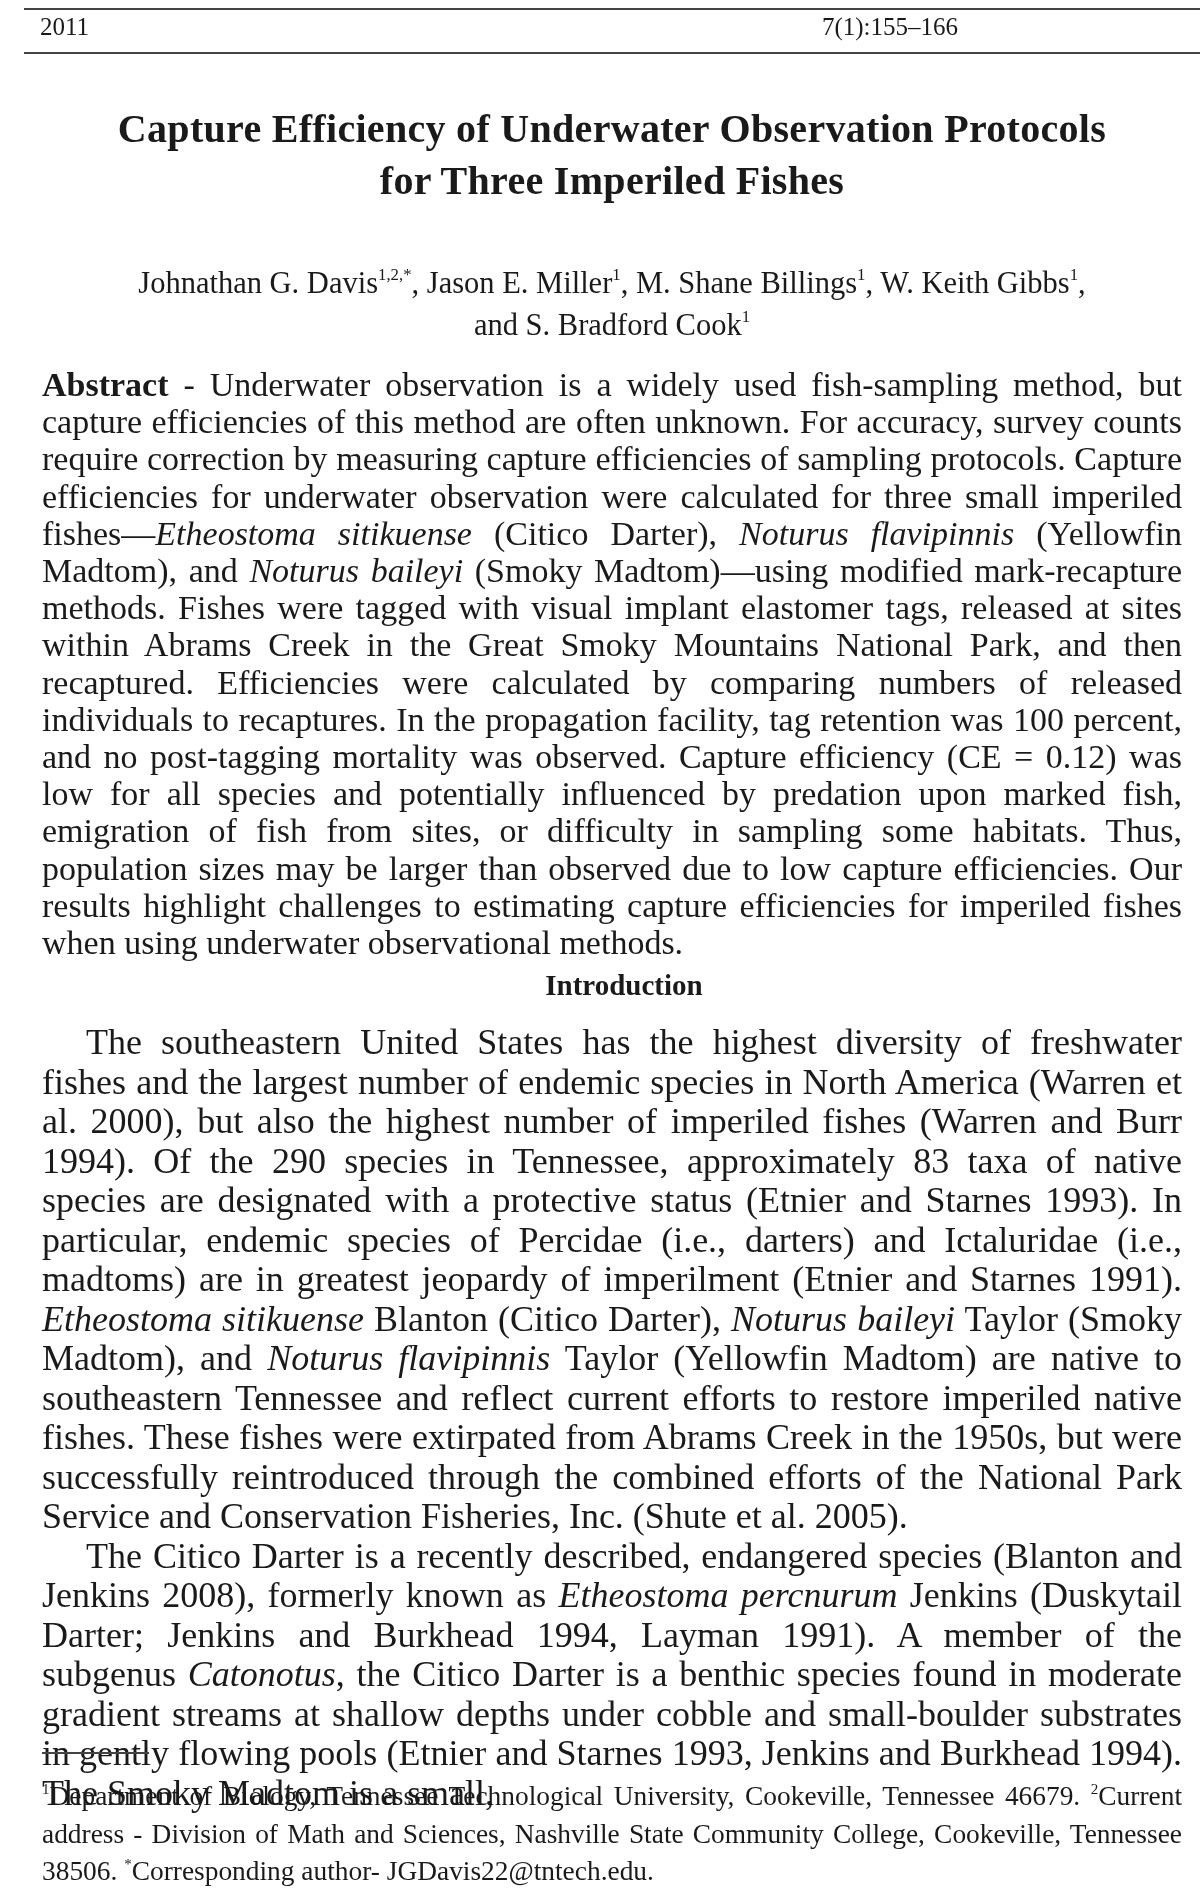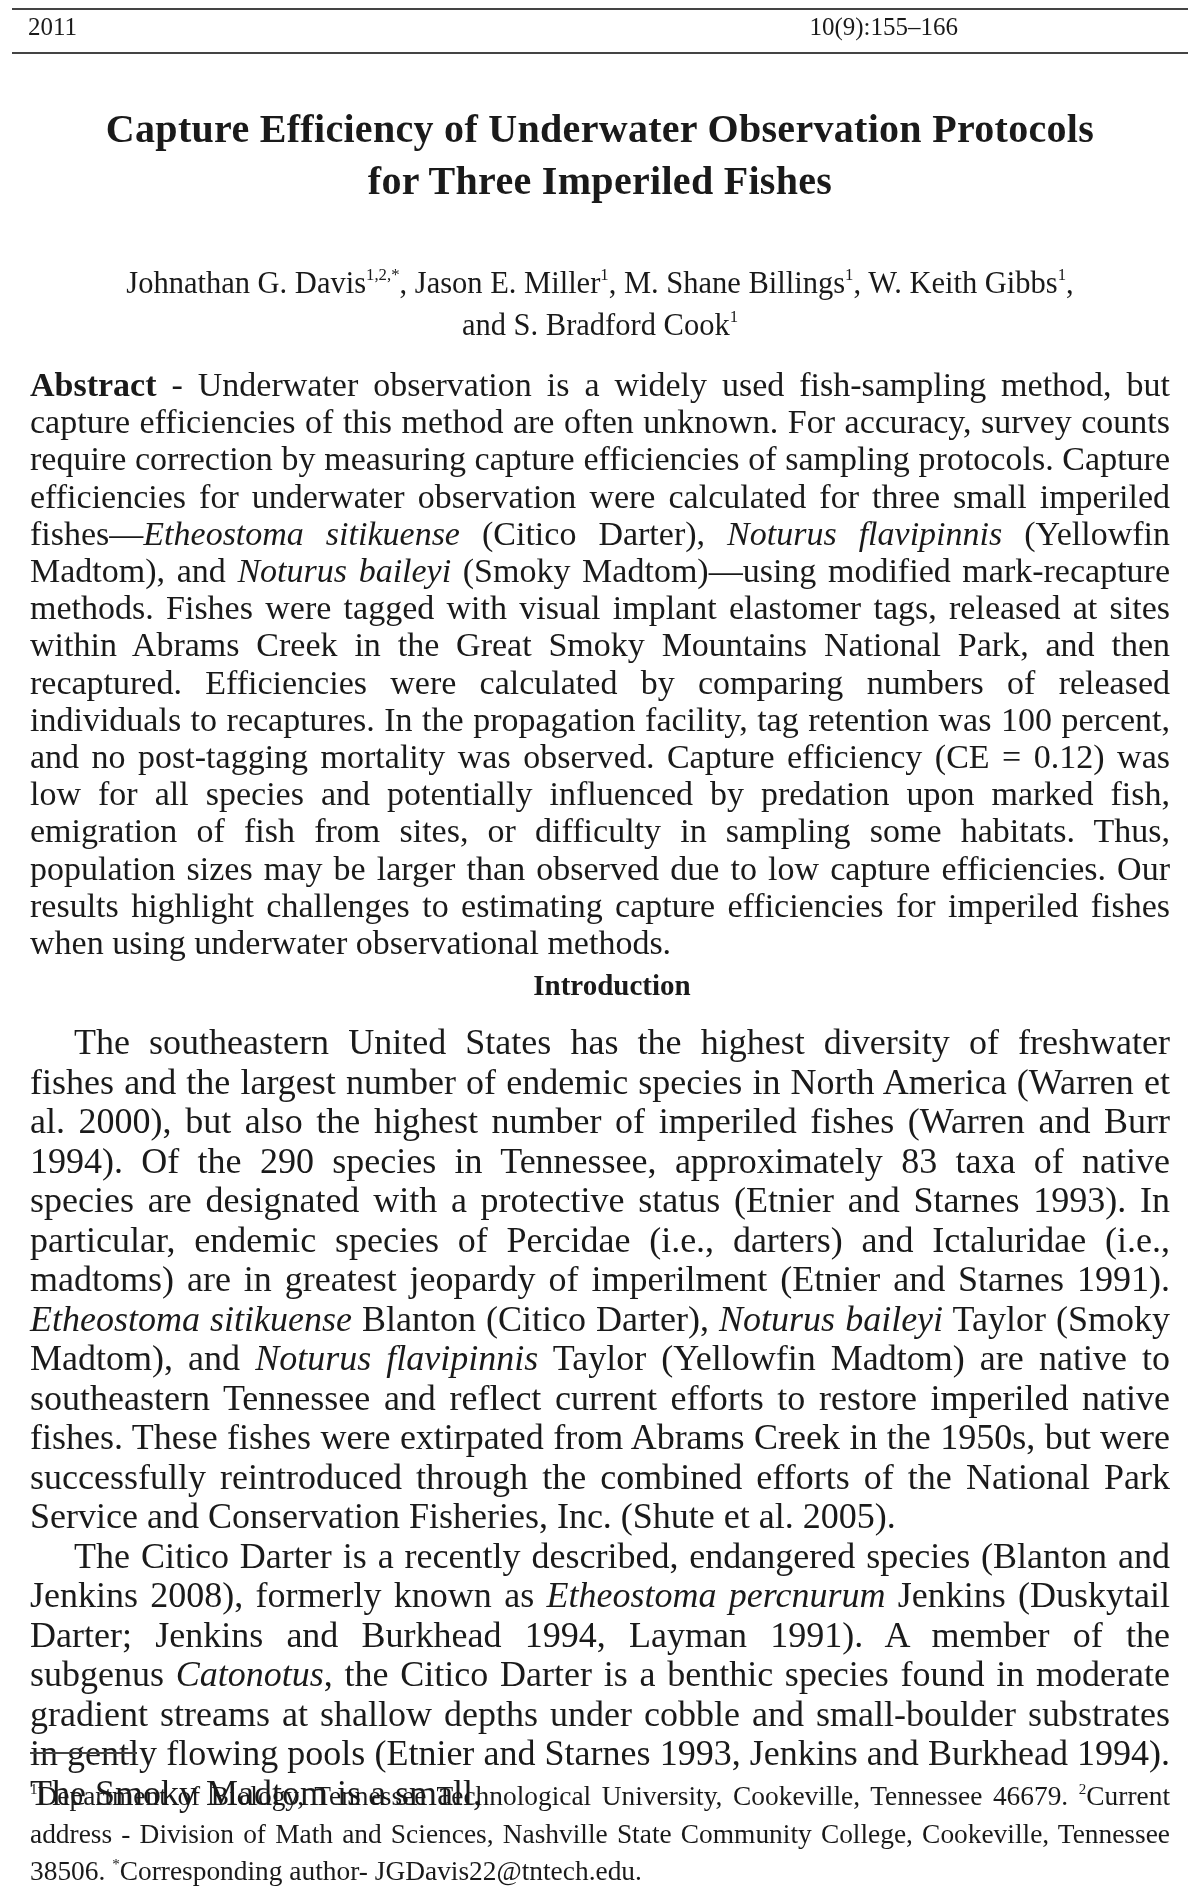--- a/index.html
+++ b/index.html
@@ -1,20 +1,20 @@
 <!DOCTYPE html>
 <html><head>
 <meta charset="utf-8">
 <style>
   html, body { margin: 0; padding: 0; background: #ffffff; }
   body {
     width: 1200px; height: 1889px; overflow: hidden; position: relative;
     font-family: "Liberation Serif", "DejaVu Serif", serif; color: #1a1a1a;
   }
-  .page { position: absolute; left: 0; top: 0; width: 974px; height: 1889px; padding-left: 12px; }
+  .page { position: absolute; left: 12px; top: 0; width: 974px; height: 1889px; }
   .rule { position: absolute; left: 12px; width: 1176px; height: 0; border-top: 2px solid #444; }
   .running-head {
     position: absolute; left: 28px; right: 28px; top: 10px; height: 34px;
     font-size: 25px; display: flex; justify-content: space-between; align-items: center;
   }
   .running-head .journal { font-style: italic; letter-spacing: 0.2px; }
   .title {
     position: absolute; left: 0; width: 1200px; top: 103px; text-align: center;
     font-weight: bold; font-size: 40px; line-height: 52px; letter-spacing: 0.3px;
   }
@@ -38,21 +38,21 @@
   .bold { font-weight: bold; }
   i { font-style: italic; }
 </style>
 </head>
 <body>
 
 <div class="page">
   <div class="rule" style="top:8px"></div>
   <div class="running-head">
     <span>2011</span>
-    <span>10(9):155–166</span>
+    <span>7(1):155–166</span>
   </div>
   <div class="rule" style="top:52px"></div>
 
   <div class="title">
     <div>Capture Efficiency of Underwater Observation Protocols</div>
     <div>for Three Imperiled Fishes</div>
   </div>
 
   <div class="authors">
     <div>

